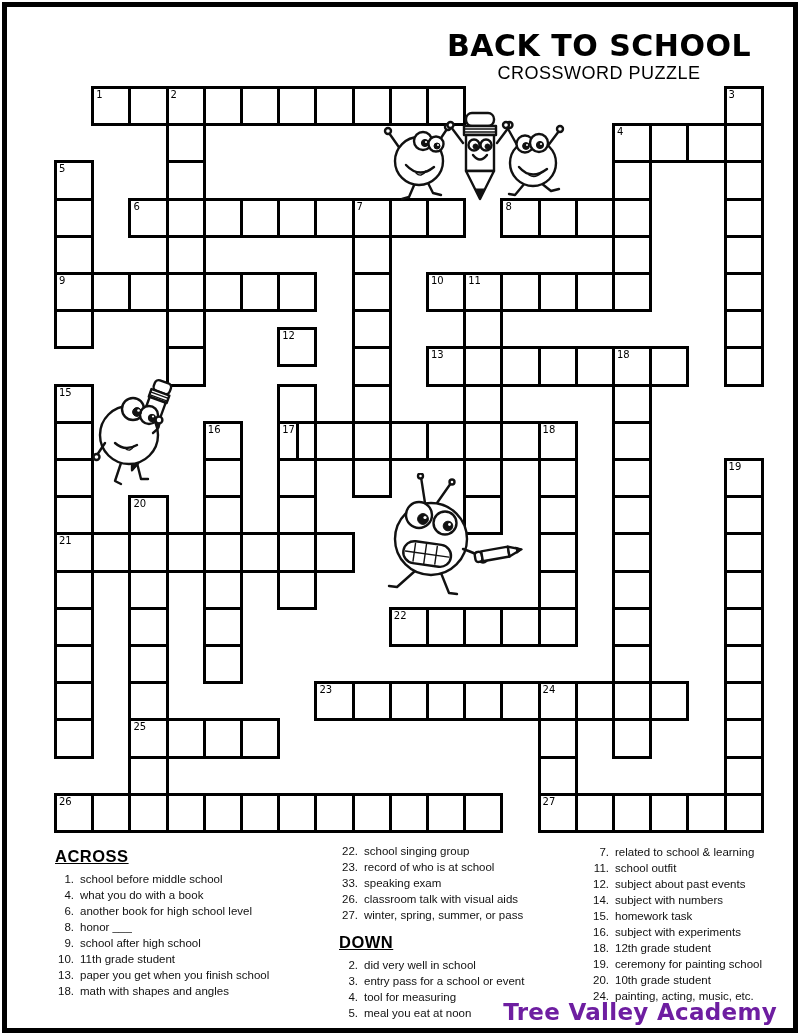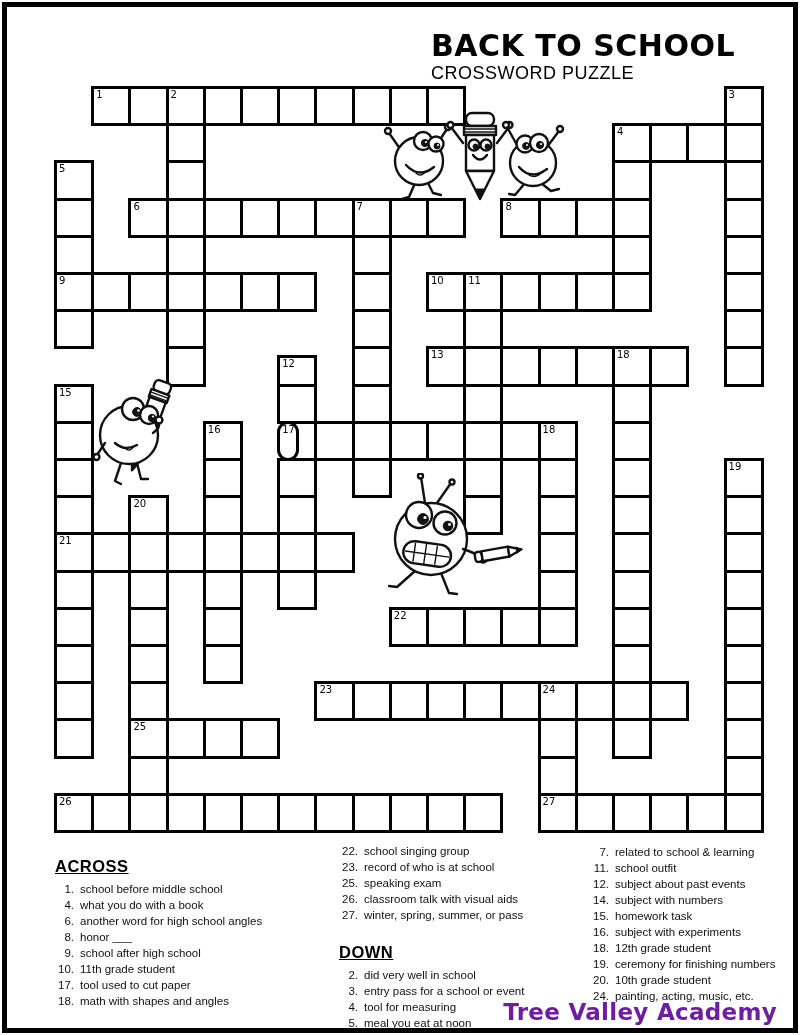--- a/index.html
+++ b/index.html
@@ -1,26 +1,26 @@
 <!DOCTYPE html>
 <html style="--line: #000000;"><head>
 <meta charset="utf-8">
 <style>
   html,body{margin:0;padding:0;background:#fff;}
   .stage{position:relative;width:800px;height:1035px;background:#fff;font-family:"Liberation Sans",sans-serif;}
   .page{position:absolute;inset:2px;border:5px solid #000;background:#fff;}
-  .header{position:absolute;left:424px;top:22px;width:336px;}
+  .header{position:absolute;left:424px;top:22px;width:336px;text-align:center;}
   .title{font-family:"DejaVu Sans",sans-serif;font-weight:900;font-size:30px;letter-spacing:.5px;color:#000;line-height:34px;}
   .subtitle{font-family:"Liberation Sans",sans-serif;font-size:18px;letter-spacing:.5px;color:#000;line-height:20px;}
   #grid{position:absolute;left:0;top:0;width:100%;height:100%;}
   .cell{position:absolute;background:#fff;border:3px solid var(--line,#000);box-sizing:border-box;z-index:1;}
   .cell .num{position:absolute;left:2px;top:0px;font-family:"DejaVu Sans",sans-serif;font-size:10px;line-height:12px;color:#000;}
   .char{position:absolute;z-index:2;pointer-events:none;}
   .clue-col{position:absolute;z-index:3;}
-  .clue-heading{font-size:16.5px;font-weight:bold;text-decoration:underline;letter-spacing:.5px;color:#000;line-height:20px;margin:19px 0 5px 2px;}
+  .clue-heading{font-size:16.5px;font-weight:bold;text-decoration:underline;letter-spacing:.5px;color:#000;line-height:20px;margin:9px 0 5px 2px;}
   .clue{display:flex;font-size:11.5px;line-height:16px;color:#111;}
   .clue .n{width:21px;text-align:right;margin-right:6px;flex:none;}
   .clue .t{flex:1;}
   .footer{position:absolute;right:16px;top:992px;font-family:"DejaVu Sans",sans-serif;font-weight:900;font-size:23px;letter-spacing:.3px;z-index:3;}
   svg .ln{fill:none;stroke:#111;stroke-width:2.4;stroke-linecap:round;stroke-linejoin:round;}
   svg .fw{fill:#fff;stroke:#111;stroke-width:2.4;stroke-linejoin:round;}
   svg .fb{fill:#111;stroke:#111;stroke-width:1;}
   svg .thin{fill:none;stroke:#111;stroke-width:1.4;stroke-linecap:round;}
 </style>
 </head>
@@ -121,25 +121,25 @@
         </div>
         <div class="cell" style="left: 493.4px; top: 265px; width: 40.2px; height: 40.2px; border-width: 3px;"></div>
         <div class="cell" style="left: 530.6px; top: 265px; width: 40.2px; height: 40.2px; border-width: 3px;"></div>
         <div class="cell" style="left: 567.8px; top: 265px; width: 40.2px; height: 40.2px; border-width: 3px;"></div>
         <div class="cell" style="left: 456.2px; top: 302.2px; width: 40.2px; height: 40.2px; border-width: 3px;"></div>
         <div class="cell" style="left: 456.2px; top: 339.4px; width: 40.2px; height: 40.2px; border-width: 3px;"></div>
         <div class="cell" style="left: 456.2px; top: 376.6px; width: 40.2px; height: 40.2px; border-width: 3px;"></div>
         <div class="cell" style="left: 456.2px; top: 413.8px; width: 40.2px; height: 40.2px; border-width: 3px;"></div>
         <div class="cell" style="left: 456.2px; top: 451px; width: 40.2px; height: 40.2px; border-width: 3px;"></div>
         <div class="cell" style="left: 456.2px; top: 488.2px; width: 40.2px; height: 40.2px; border-width: 3px;"></div>
-        <div class="cell" style="left: 270.2px; top: 348px; width: 40.2px; height: 40.2px; border-width: 3px;">
+        <div class="cell" style="left: 270.2px; top: 320px; width: 40.2px; height: 40.2px; border-width: 3px;">
           <span class="num">12</span>
         </div>
         <div class="cell" style="left: 270.2px; top: 376.6px; width: 40.2px; height: 40.2px; border-width: 3px;"></div>
-        <div class="cell" style="left: 270.2px; top: 413.8px; width: 22px; height: 40.2px; border-width: 3px; border-radius: 20px;">
+        <div class="cell" style="left: 270.2px; top: 413.8px; width: 22px; height: 40.2px; border-width: 3px;">
           <span class="num">17</span>
         </div>
         <div class="cell" style="left: 270.2px; top: 451px; width: 40.2px; height: 40.2px; border-width: 3px;"></div>
         <div class="cell" style="left: 270.2px; top: 488.2px; width: 40.2px; height: 40.2px; border-width: 3px;"></div>
         <div class="cell" style="left: 270.2px; top: 525.4px; width: 40.2px; height: 40.2px; border-width: 3px;"></div>
         <div class="cell" style="left: 270.2px; top: 562.6px; width: 40.2px; height: 40.2px; border-width: 3px;"></div>
         <div class="cell" style="left: 419px; top: 339.4px; width: 40.2px; height: 40.2px; border-width: 3px;">
           <span class="num">13</span>
         </div>
         <div class="cell" style="left: 493.4px; top: 339.4px; width: 40.2px; height: 40.2px; border-width: 3px;"></div>
@@ -388,54 +388,54 @@
           <div class="clue">
             <span class="n">1.</span>
             <span class="t">school before middle school</span>
           </div>
           <div class="clue">
             <span class="n">4.</span>
             <span class="t">what you do with a book</span>
           </div>
           <div class="clue">
             <span class="n">6.</span>
-            <span class="t">another word for high school angles</span>
+            <span class="t">another book for high school level</span>
           </div>
           <div class="clue">
             <span class="n">8.</span>
             <span class="t">honor ___</span>
           </div>
           <div class="clue">
             <span class="n">9.</span>
             <span class="t">school after high school</span>
           </div>
           <div class="clue">
             <span class="n">10.</span>
             <span class="t">11th grade student</span>
           </div>
           <div class="clue">
-            <span class="n">17.</span>
-            <span class="t">tool used to cut paper</span>
+            <span class="n">13.</span>
+            <span class="t">paper you get when you finish school</span>
           </div>
           <div class="clue">
             <span class="n">18.</span>
             <span class="t">math with shapes and angles</span>
           </div>
         </div>
         <div class="clue-col" style="left: 330px; top: 836px;">
           <div class="clue">
             <span class="n">22.</span>
             <span class="t">school singing group</span>
           </div>
           <div class="clue">
             <span class="n">23.</span>
             <span class="t">record of who is at school</span>
           </div>
           <div class="clue">
-            <span class="n">25.</span>
+            <span class="n">33.</span>
             <span class="t">speaking exam</span>
           </div>
           <div class="clue">
             <span class="n">26.</span>
             <span class="t">classroom talk with visual aids</span>
           </div>
           <div class="clue">
             <span class="n">27.</span>
             <span class="t">winter, spring, summer, or pass</span>
           </div>
@@ -481,21 +481,21 @@
           <div class="clue">
             <span class="n">16.</span>
             <span class="t">subject with experiments</span>
           </div>
           <div class="clue">
             <span class="n">18.</span>
             <span class="t">12th grade student</span>
           </div>
           <div class="clue">
             <span class="n">19.</span>
-            <span class="t">ceremony for finishing numbers</span>
+            <span class="t">ceremony for painting school</span>
           </div>
           <div class="clue">
             <span class="n">20.</span>
             <span class="t">10th grade student</span>
           </div>
           <div class="clue">
             <span class="n">24.</span>
             <span class="t">painting, acting, music, etc.</span>
           </div>
         </div>

